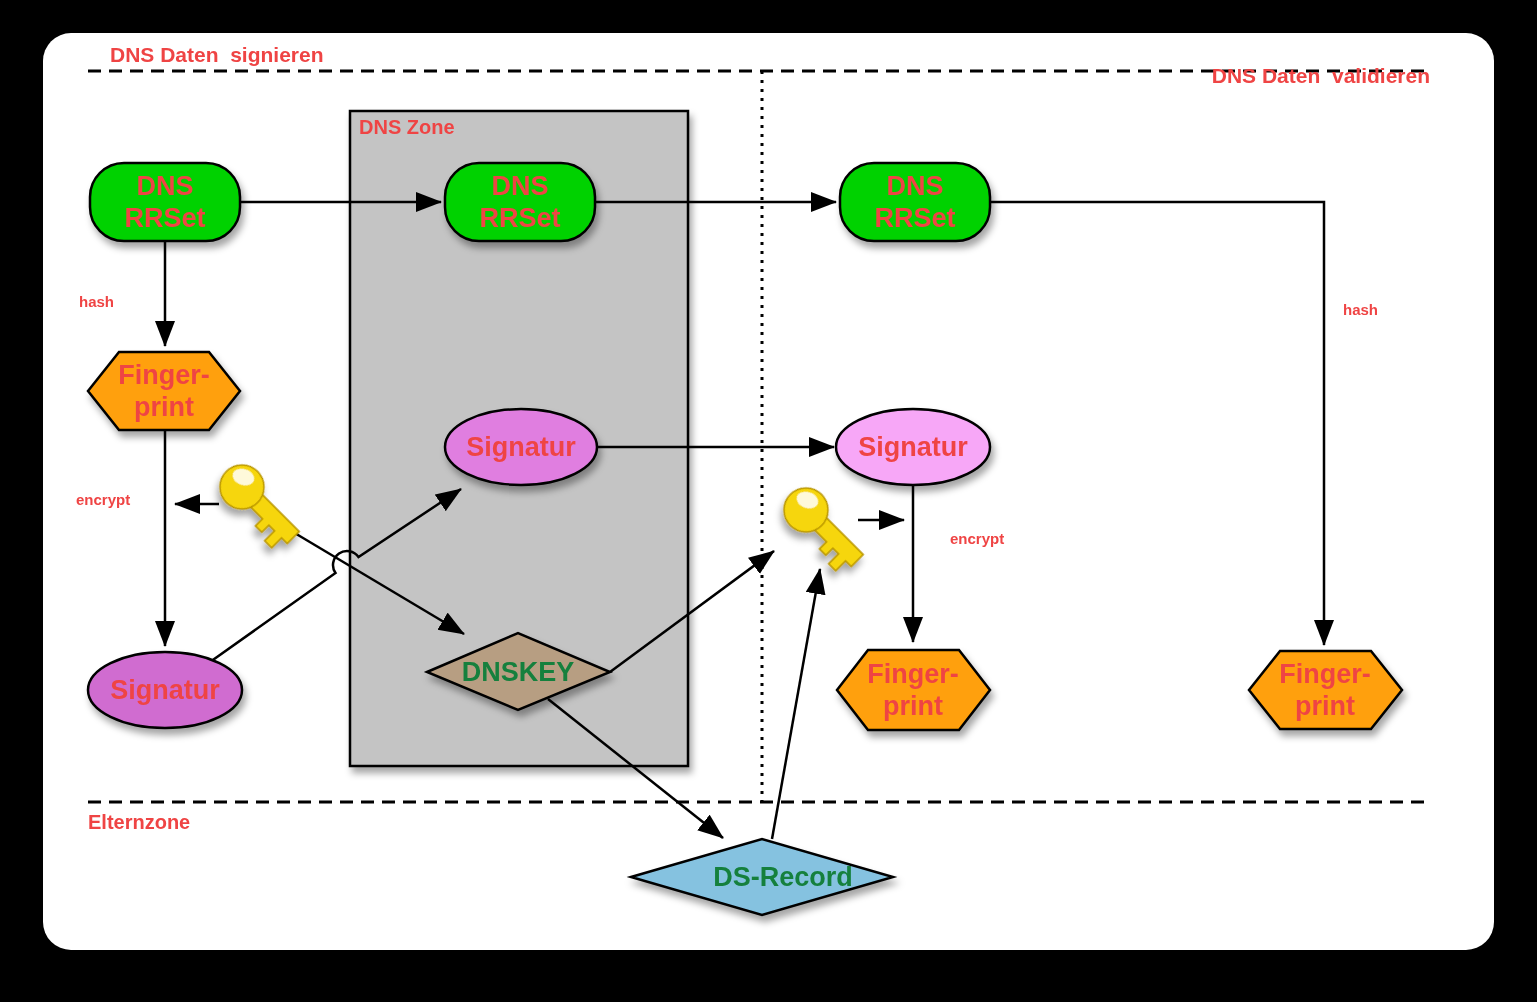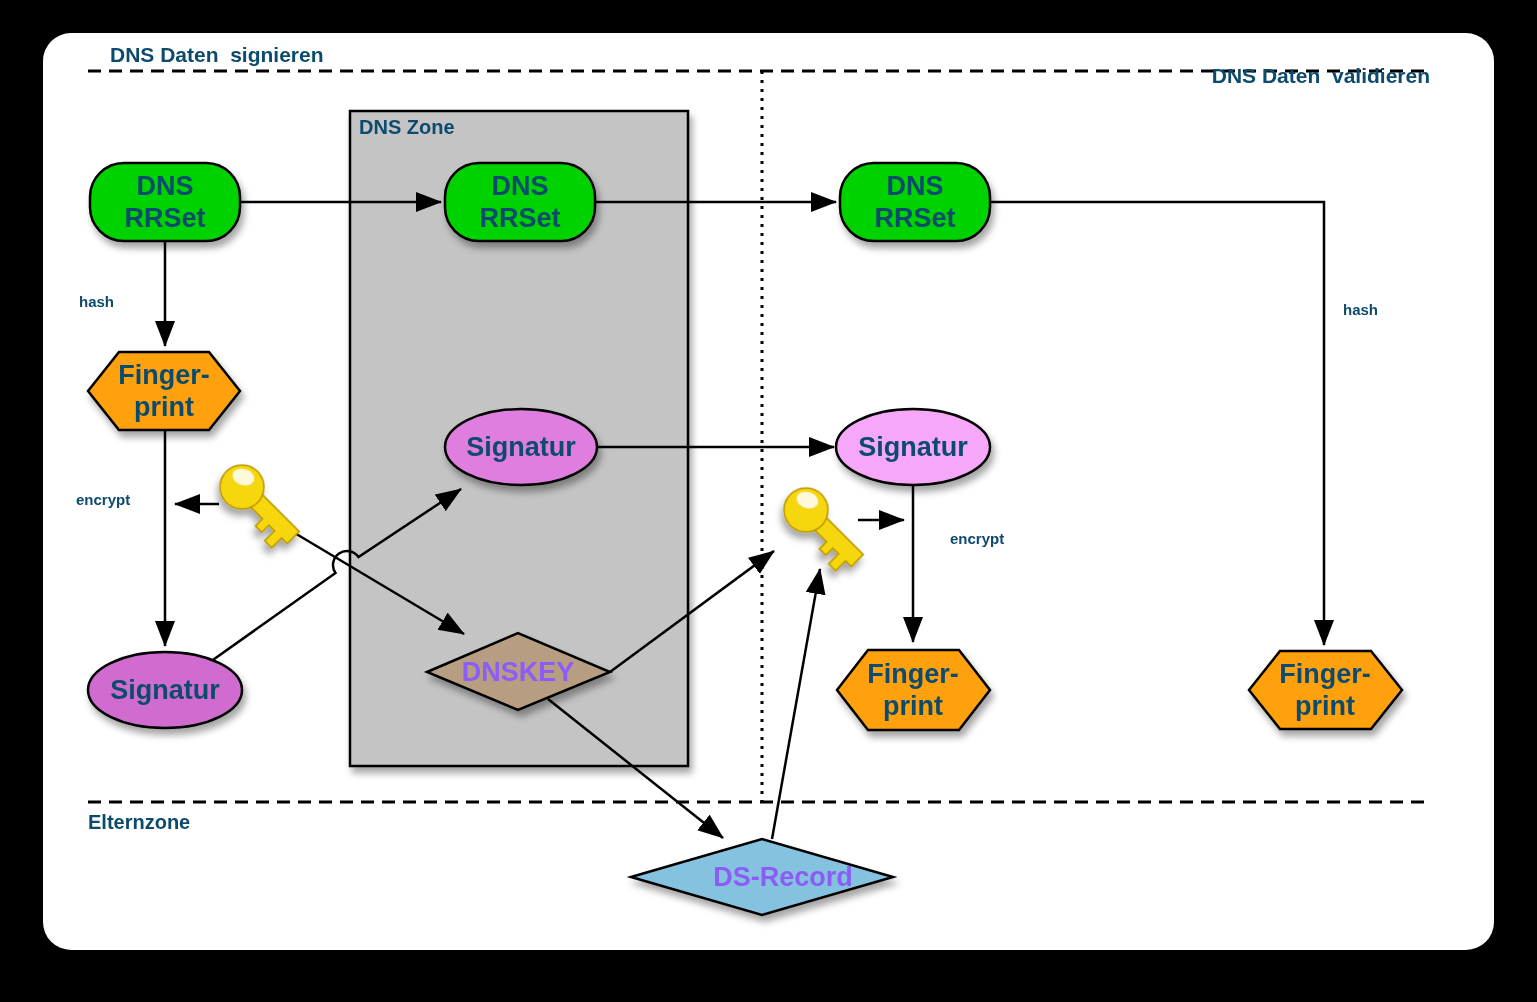--- a/index.html
+++ b/index.html
@@ -13,33 +13,33 @@
   .panel{
     position:absolute;left:43px;top:33px;
     width:1451px;height:917px;
     background:var(--panel,#fff);
     border-radius:28px;
   }
   svg.diagram{position:absolute;left:0;top:0;}
   .lbl{
     position:absolute;
     font-weight:bold;
-    color:#0c4a6e;
+    color:#ef4444;
     white-space:pre-line;
   }
   .hdr{font-size:21px;white-space:pre;}
   .edge-lbl{font-size:15px;}
   .zone-lbl{font-size:20px;}
   .node-lbl{
     font-size:27px;line-height:1.2;
     text-align:center;
     transform:translate(-50%,-50%);
     white-space:pre-line;
   }
-  .white{color:#8b5cf6;}
+  .white{color:#15803d;}
   .shape{stroke:#000;stroke-width:2.5;}
   .edge{stroke:#000;stroke-width:2.5;fill:none;}
   .dashline{stroke:#000;stroke-width:3;fill:none;stroke-dasharray:13 8;}
   .dotline{stroke:#000;stroke-width:3;fill:none;stroke-dasharray:3 6;}
   .keyfill{fill:var(--key_gold,#f6d60a);stroke:#b89400;stroke-width:1.5;}
 </style>
 </head>
 <body>
 
 <div class="screen">

